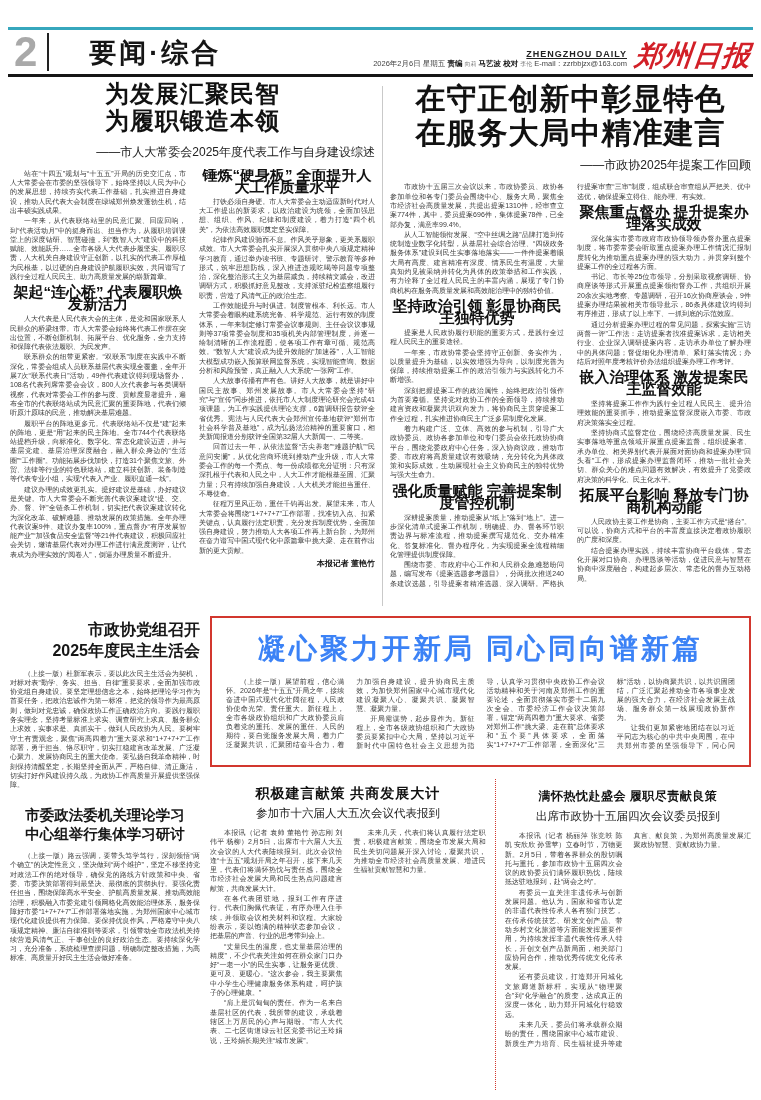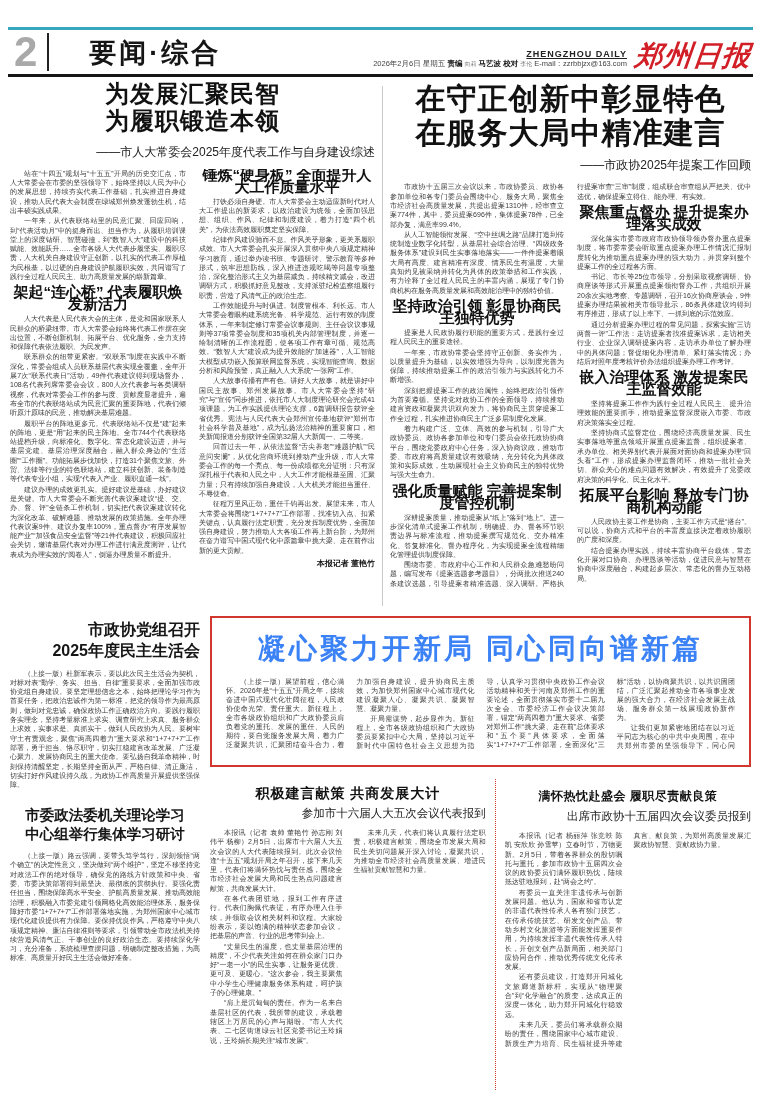--- a/index.html
+++ b/index.html
@@ -45,21 +45,21 @@
   .center-col{flex:1;display:flex;flex-direction:column;}
   .red-box{border:2px solid #d2372e;padding:10px 14px 8px;margin-bottom:12px;}
   .red-box-title{color:#3b82f6;font-size:28px;font-weight:900;text-align:center;letter-spacing:3px;margin:2px 0 9px;}
   .red-box-body{height:80px;overflow:hidden;column-count:4;column-gap:12px;column-fill:auto;}
   .red-box-body .para{font-size:7px;line-height:9px;}
   .bottom-row{display:flex;flex:1;}
   .news-mid{flex:1.12;padding-right:9px;border-right:1px dotted #d2372e;}
   .news-right{flex:1;padding-left:9px;}
   .news-title-mid{font-size:14px;font-weight:900;text-align:center;color:#111;letter-spacing:1px;margin:6px 0 3px;}
   .news-title-right{font-size:12px;font-weight:900;text-align:center;color:#111;letter-spacing:0.5px;margin:9px 0 4px;}
-  .news-deck{font-size:11.5px;text-align:right;color:#222;margin:0 0 7px;}
+  .news-deck{font-size:11.5px;text-align:center;color:#222;margin:0 0 7px;}
   .news-body{height:232px;overflow:hidden;column-count:2;column-gap:11px;column-fill:auto;}
 </style>
 </head>
 <body>
 
 <div class="page">
 
   <div class="top-rule"></div>
 
   <div class="masthead">

